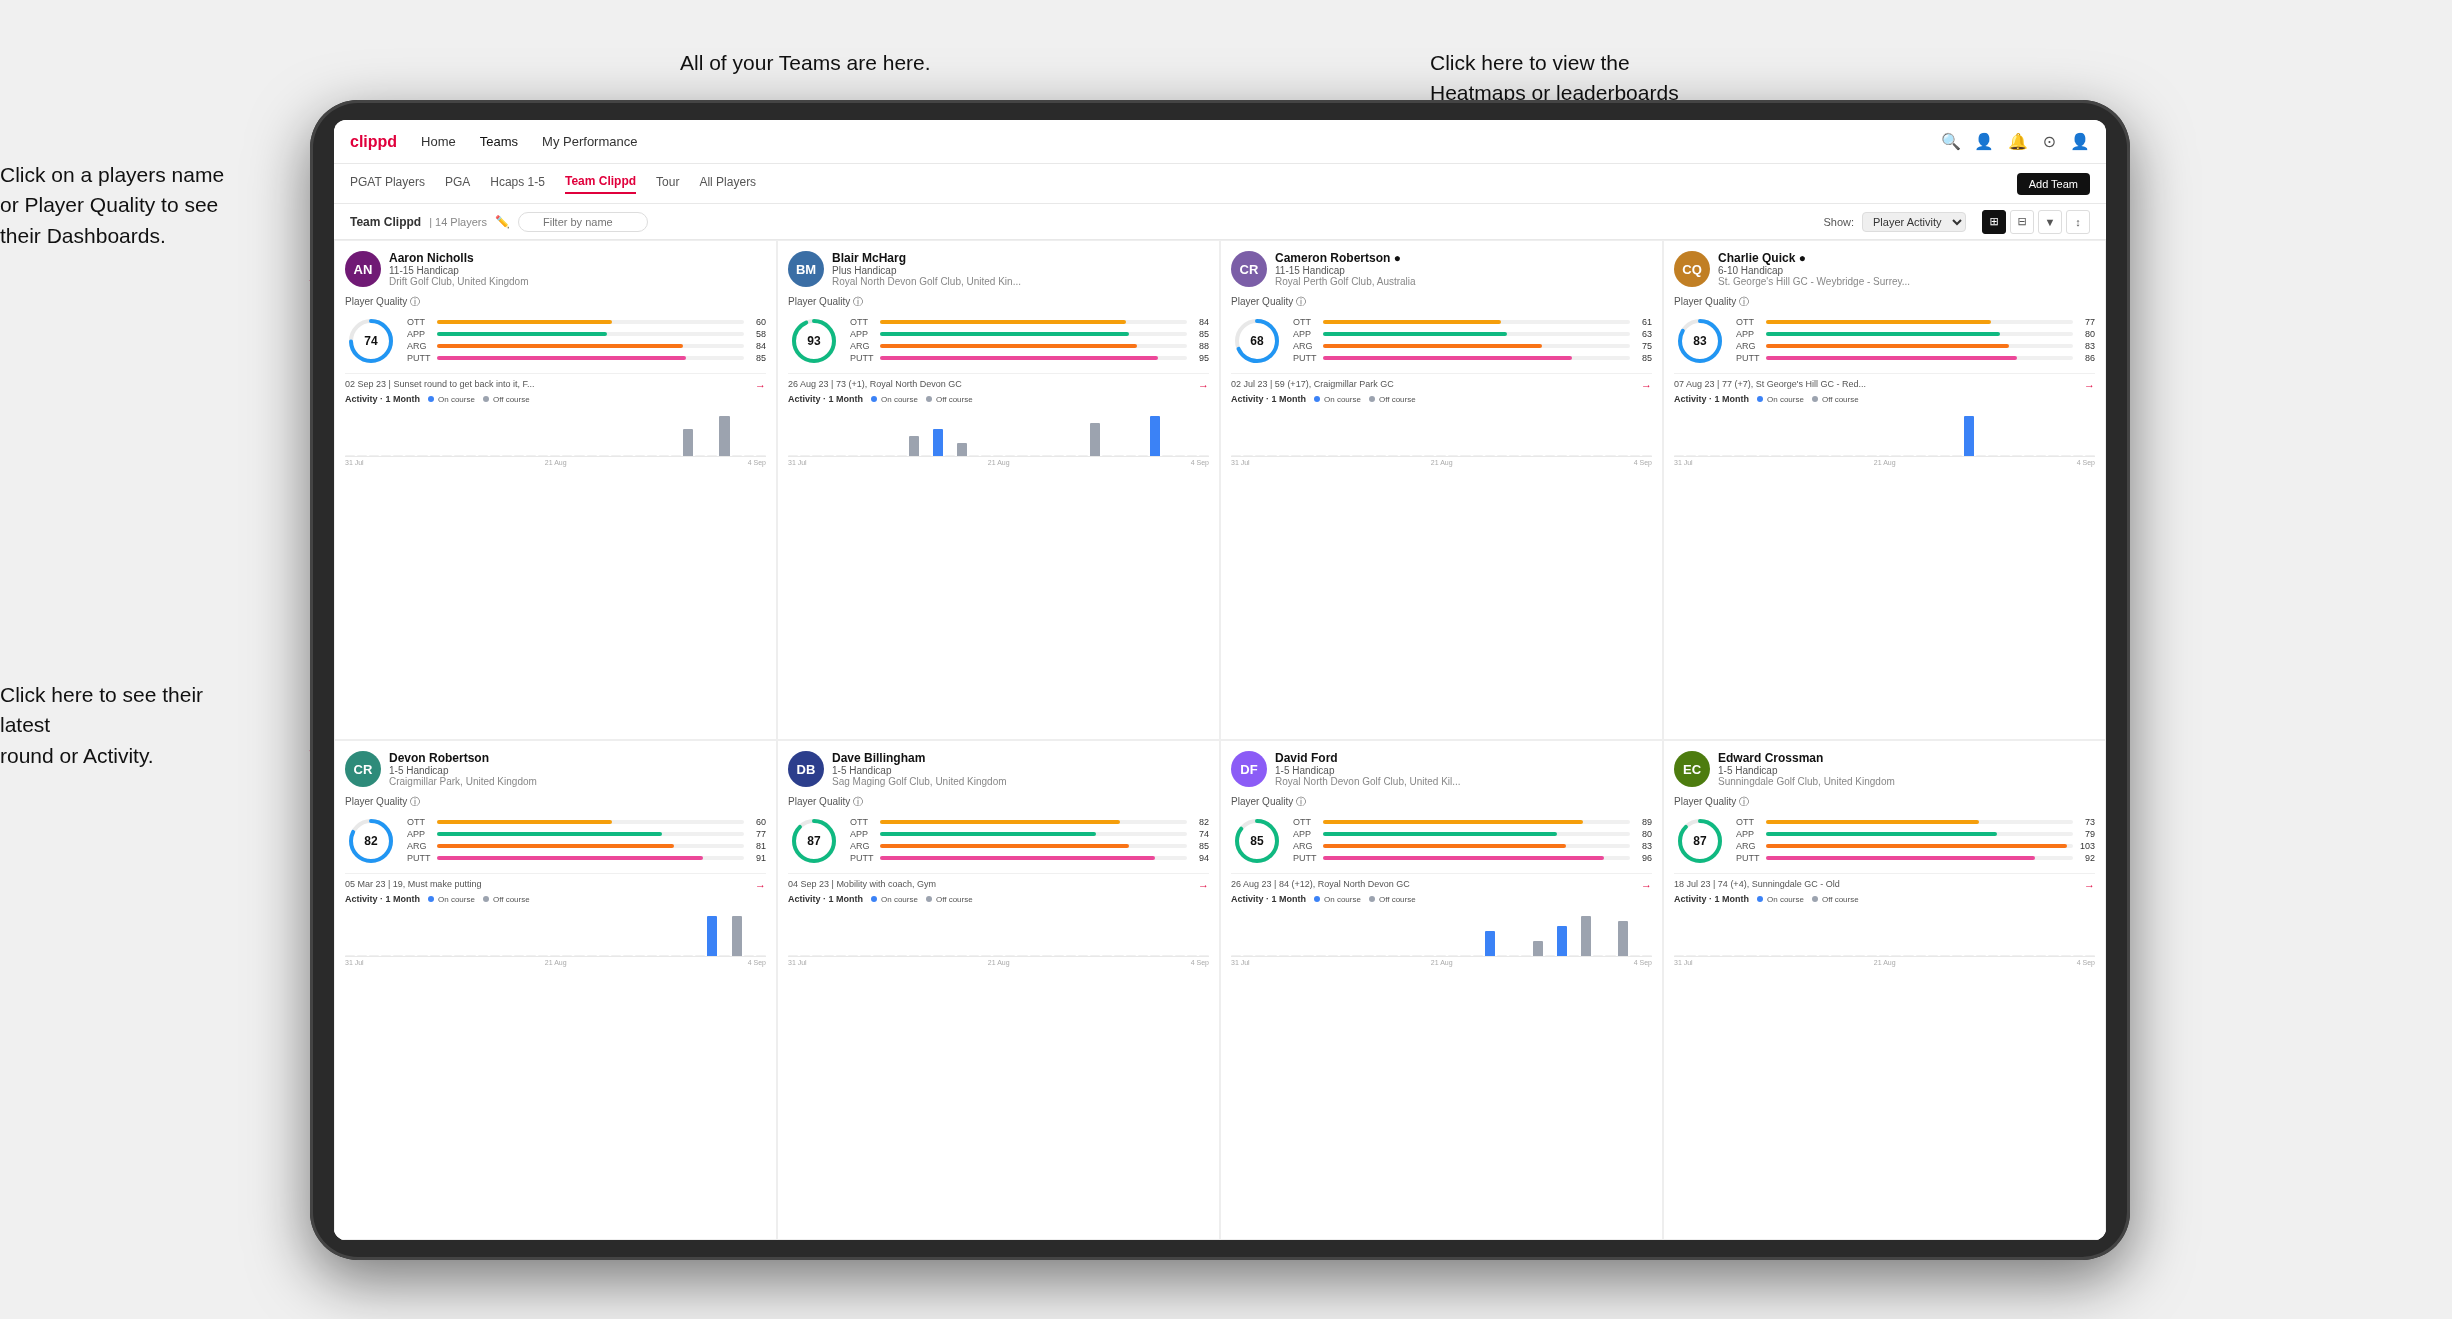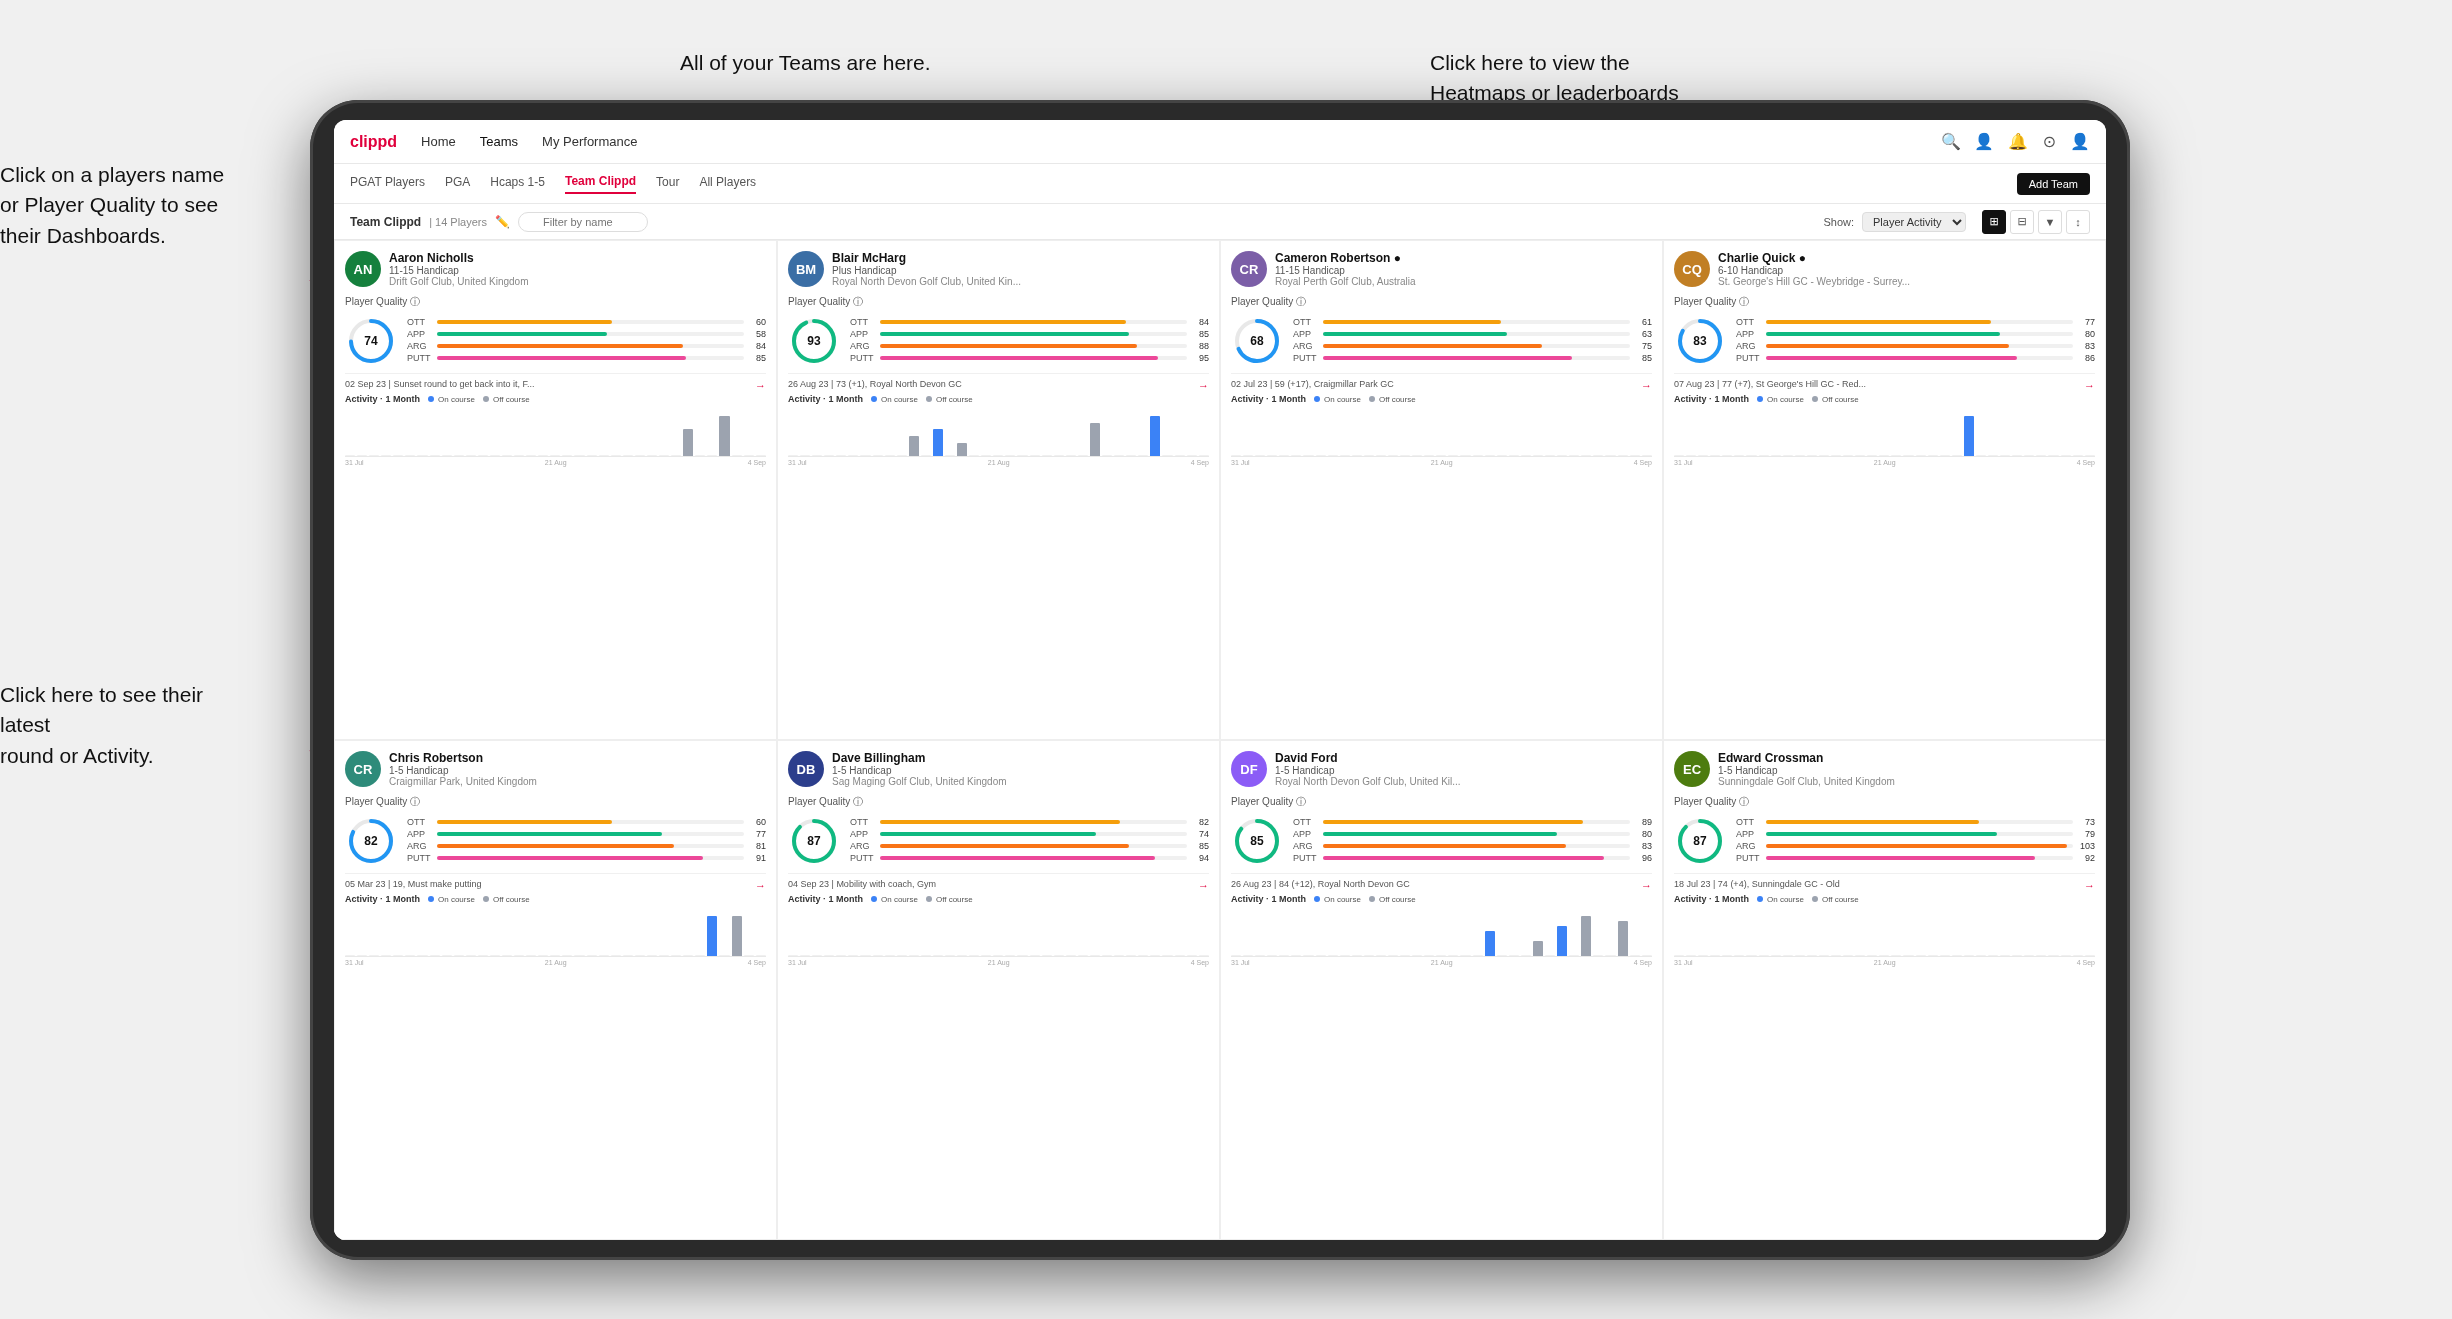--- a/index.html
+++ b/index.html
@@ -261,21 +261,21 @@
       min-height: 0;
     }
     .chart-labels {
       display: flex;
       justify-content: space-between;
       margin-top: 2px;
     }
     .chart-label { font-size: 7px; color: #aaa; }
 
     
-    .av-green { background: #15803d; }
+    .av-green { background: #701a75; }
     .av-blue { background: #3a6ea5; }
     .av-purple { background: #7b5ea7; }
     .av-orange { background: #c17f24; }
     .av-red { background: #8b5cf6; }
     .av-teal { background: #2e8b7a; }
     .av-navy { background: #2c3e8c; }
     .av-brown { background: #4d7c0f; }
 
     
     .callout-svg {
@@ -807,21 +807,21 @@
         <span class="chart-label">31 Jul</span>
               <span class="chart-label">21 Aug</span>
               <span class="chart-label">4 Sep</span>
       </div>
     </div>
   </div>
         <div class="player-card">
     <div class="player-header">
       <div class="player-avatar av-teal">CR</div>
       <div class="player-info">
-        <div class="player-name">Chris Robertson </div>
+        <div class="player-name">Devon Robertson </div>
         <div class="player-handicap">1-5 Handicap</div>
         <div class="player-club">Craigmillar Park, United Kingdom</div>
       </div>
     </div>
     <div class="quality-label">Player Quality ⓘ</div>
     <div class="quality-section">
       <div class="circle-score">
         <svg viewBox="0 0 52 52" xmlns="http://www.w3.org/2000/svg">
           <circle cx="26" cy="26" r="20" fill="none" stroke="#e8e8e8" stroke-width="4"></circle>
           <circle cx="26" cy="26" r="20" fill="none" stroke="#2196F3" stroke-width="4" stroke-dasharray="103.0 22.6" stroke-linecap="round" transform="rotate(-90 26 26)"></circle>

